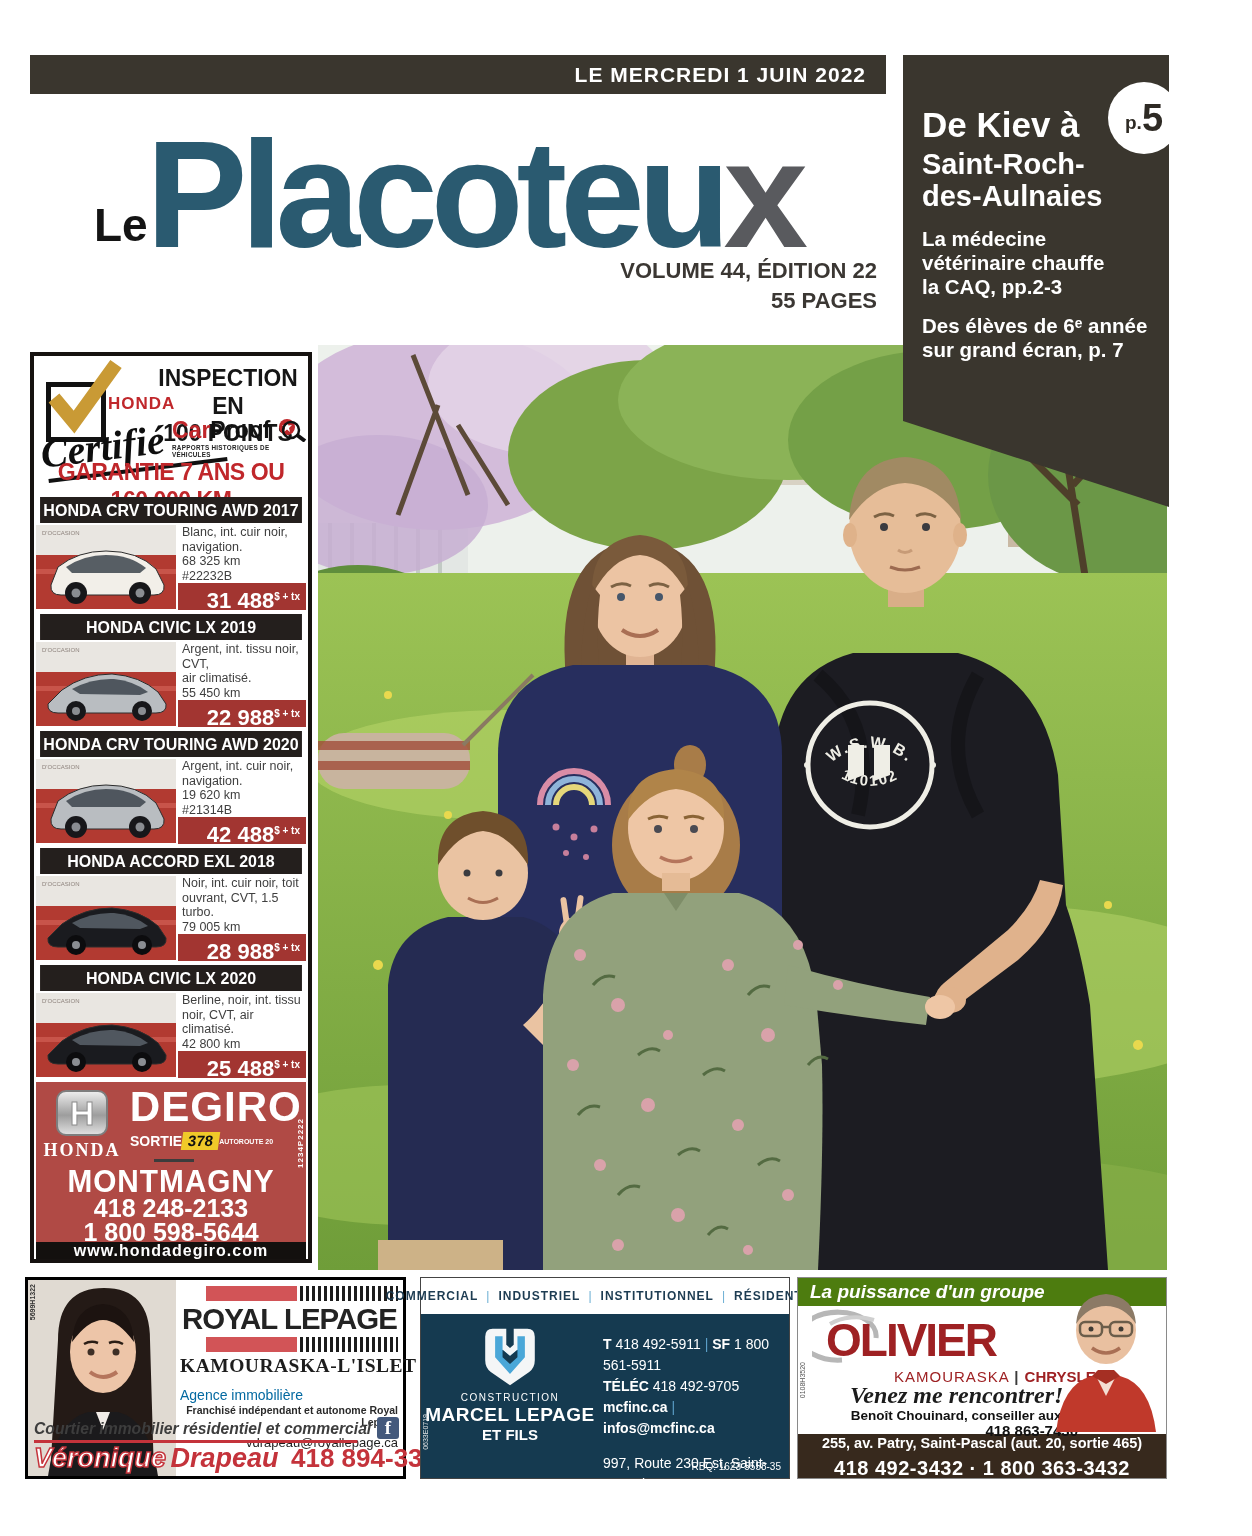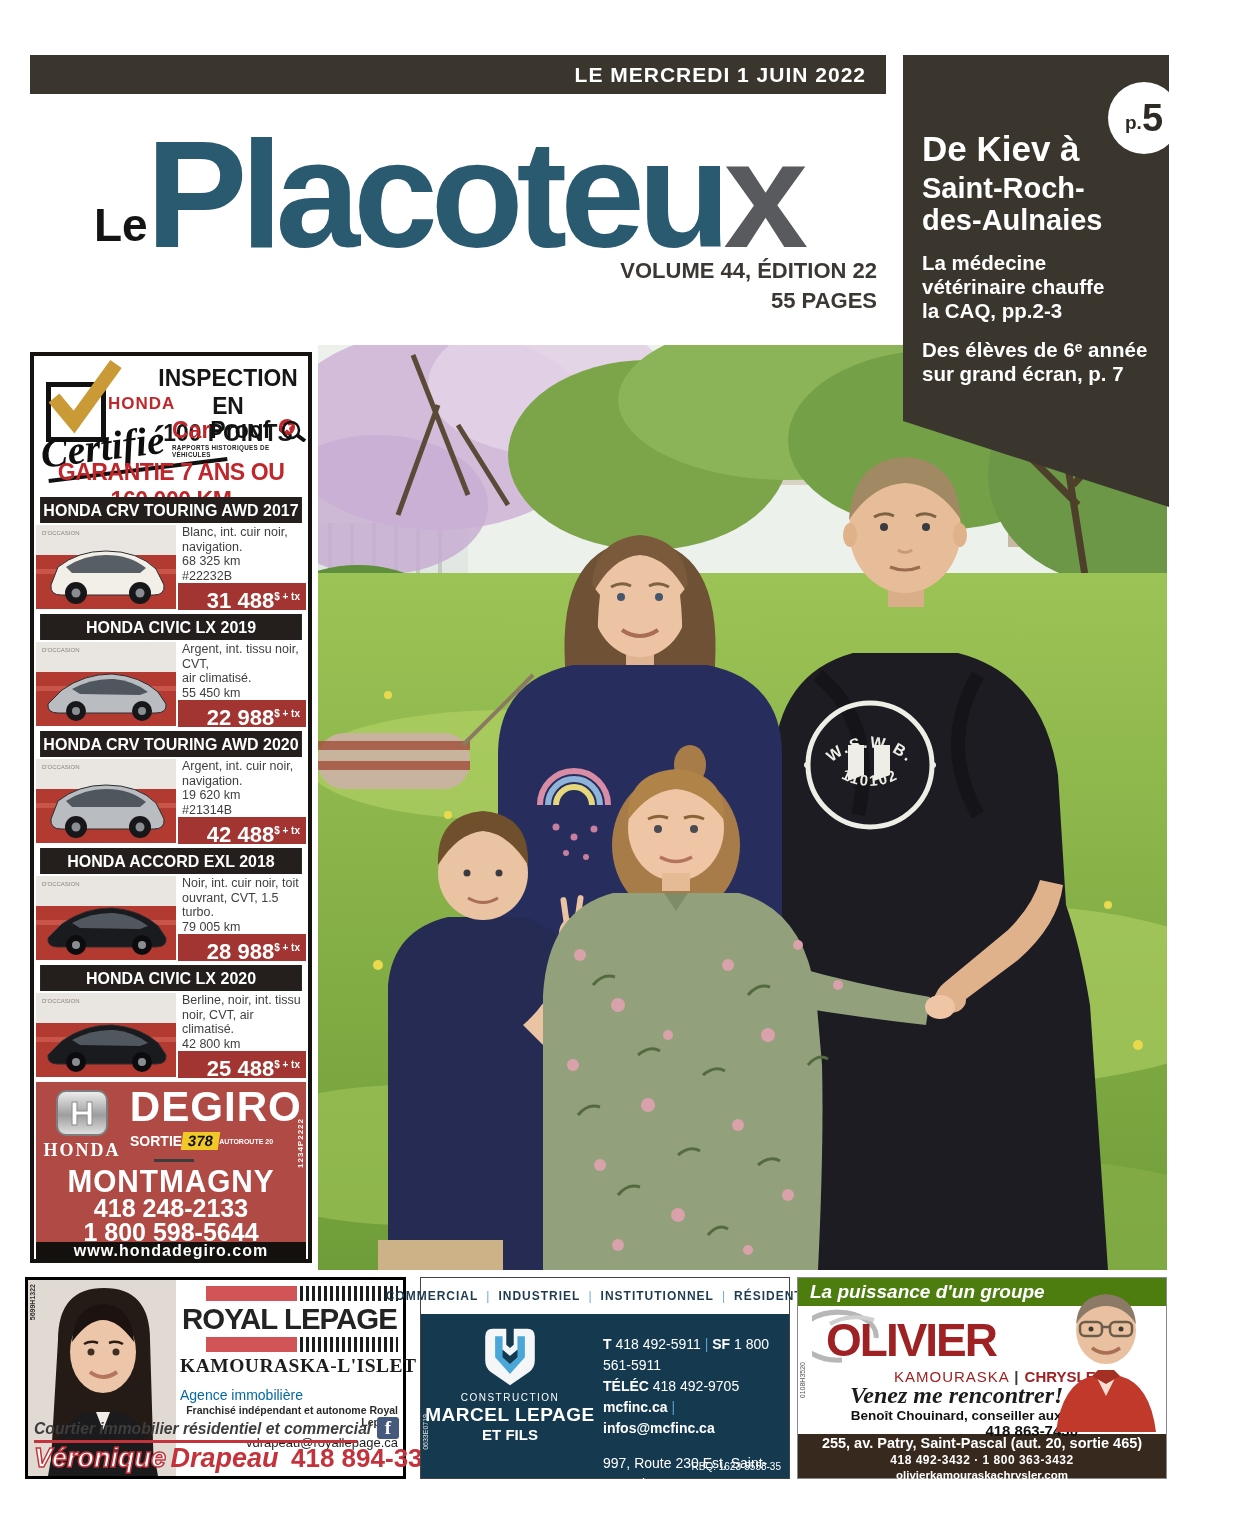--- a/index.html
+++ b/index.html
@@ -13,21 +13,21 @@
   .mast-le{position:absolute;left:94px;top:198px;font-size:46px;font-weight:bold;color:#141414;}
   .mast-title{position:absolute;left:146px;top:118px;font-size:152px;font-weight:bold;
     letter-spacing:-7px;color:#2a5a70;line-height:1;}
   .mast-title .mx{color:#595a5e;}
   .volume{position:absolute;left:500px;top:256px;width:377px;text-align:right;font-weight:bold;
     font-size:22px;color:#3b3733;line-height:1.35;}
 
   
   .teaser{position:absolute;left:903px;top:55px;width:266px;height:452px;background:#3a362e;
     clip-path:polygon(0 0,100% 0,100% 100%,0 81%);color:#fff;box-sizing:border-box;
-    padding:76px 14px 0 19px;z-index:5;}
+    padding:52px 14px 0 19px;z-index:5;}
   .teaser .h1{font-size:35px;font-weight:bold;line-height:1.0;margin:0 0 6px 0;}
   .teaser .h2{font-size:29px;font-weight:bold;line-height:1.12;margin:0;}
   .teaser p{font-size:20.5px;font-weight:bold;line-height:1.18;margin:14px 0 0 0;}
   .badge{position:absolute;left:1108px;top:82px;width:72px;height:72px;border-radius:50%;
     background:#fff;color:#2e2a24;display:flex;align-items:center;justify-content:center;z-index:6;}
   .badge .p{font-size:19px;font-weight:bold;margin-top:10px;}
   .badge .n{font-size:38px;font-weight:bold;}
 
   
   .honda-ad{position:absolute;left:30px;top:352px;width:282px;height:911px;background:#fff;
@@ -141,21 +141,21 @@
     font-style:italic;font-weight:bold;font-size:24px;color:#1c1c1c;}
   .ol-advisor{position:absolute;left:0px;top:102px;width:310px;text-align:right;font-weight:bold;
     font-size:13.5px;color:#111;}
   .ol-aphone{position:absolute;left:0px;top:116px;width:280px;text-align:right;font-weight:bold;
     font-size:15px;color:#111;}
   .ol-avatar{position:absolute;right:2px;top:-26px;z-index:2;}
   .ol-code{position:absolute;left:1px;top:56px;color:#555;font-size:7px;writing-mode:vertical-rl;
     transform:rotate(180deg);}
   .ol-brown{height:44px;background:#37291d;color:#fff;text-align:center;}
   .ol-b1{font-size:14.5px;font-weight:900;line-height:15px;padding-top:2px;}
-  .ol-b2{font-size:12px;font-weight:900;line-height:19px;letter-spacing:.5px;}
+  .ol-b2{font-size:20px;font-weight:900;line-height:19px;letter-spacing:.5px;margin-top:8px;}
   .ol-b3{font-size:11.5px;font-weight:bold;line-height:11px;}
 </style>
 </head>
 <body>
 
 <div class="page">
 
   <div class="date-bar">
     <span>LE MERCREDI 1 JUIN 2022</span>
   </div>

